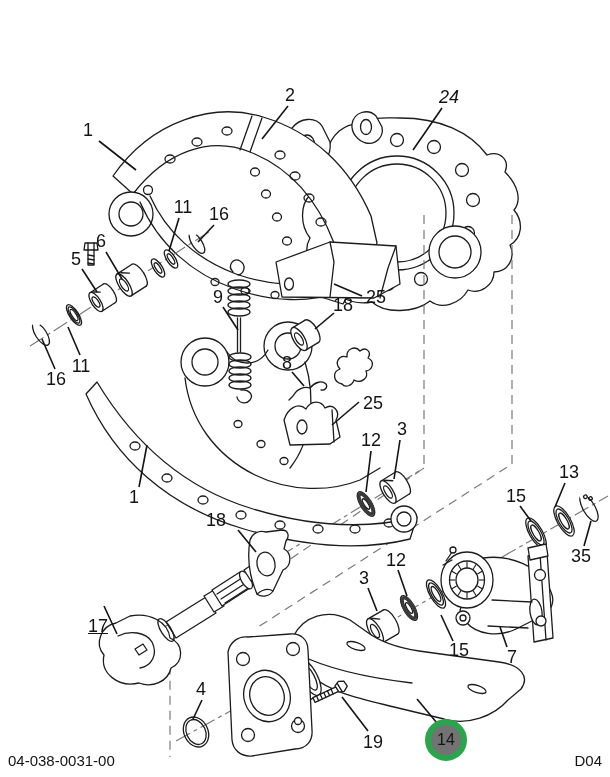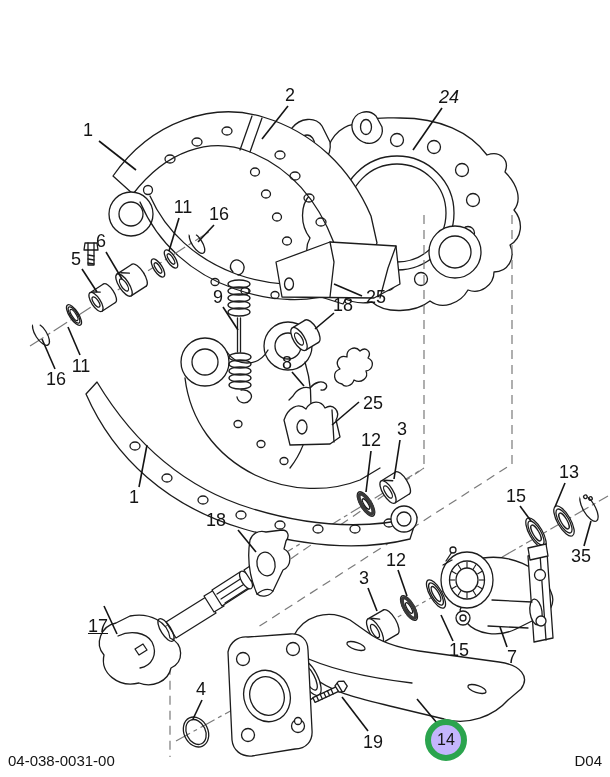--- a/index.html
+++ b/index.html
@@ -9,21 +9,21 @@
   }
   svg{position:absolute;left:0;top:0;}
   #callout-layer{position:absolute;left:0;top:0;width:100%;height:100%;pointer-events:none;}
   .callout{
     position:absolute;transform:translate(-50%,-50%);
     font-size:18px;color:#141414;white-space:nowrap;line-height:1;
   }
   .callout.circled{
     width:30px;height:30px;border-radius:50%;
     border:6px solid var(--hl,#2ba44e);
-    background:#c4b5fd;display:flex;align-items:center;justify-content:center;
+    background:#737373;display:flex;align-items:center;justify-content:center;
     font-size:16px;
   }
   .footer-code{
     position:absolute;bottom:8px;font-size:15px;color:#141414;text-align:center;
   }
   .footer-code.left{left:8px;}
   .footer-code.right{right:8px;}
   .art-line{stroke:#1c1c1c;fill:none;stroke-width:1.3;stroke-linecap:round;stroke-linejoin:round;}
   .art-fill{stroke:#1c1c1c;fill:#ffffff;stroke-width:1.3;stroke-linejoin:round;}
   .dash{stroke:#7a7a7a;fill:none;stroke-width:1.2;}

